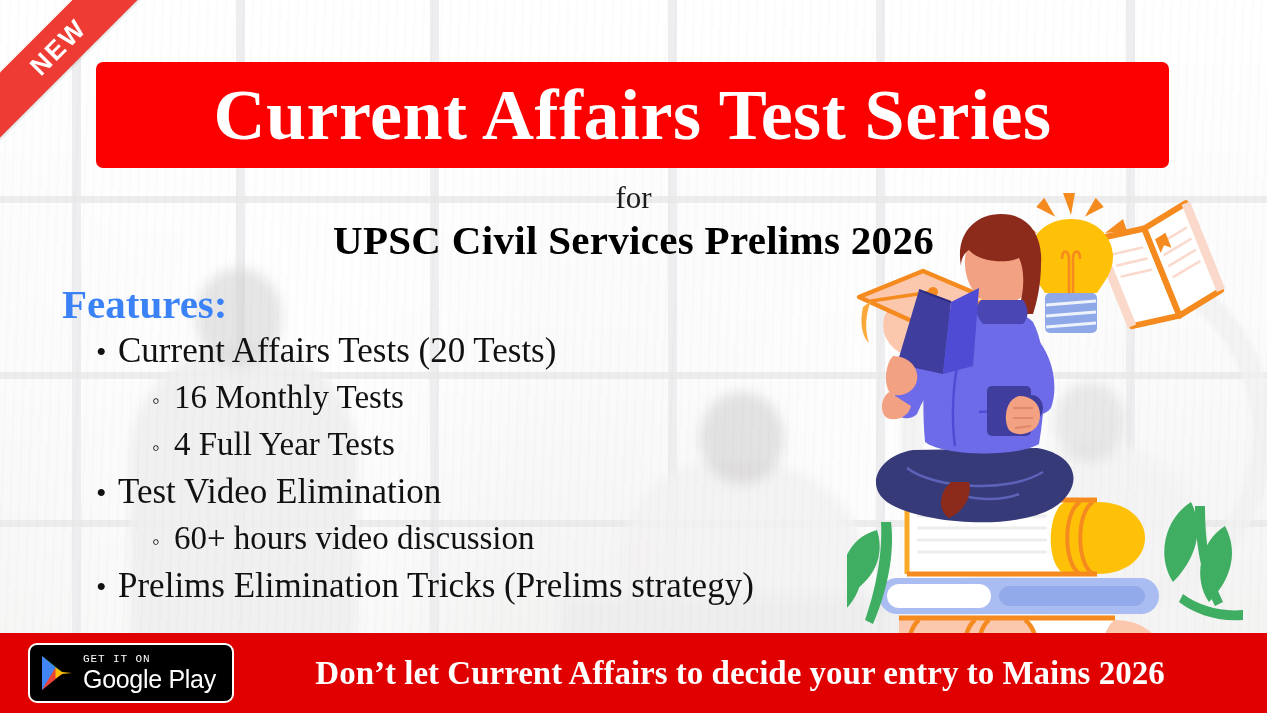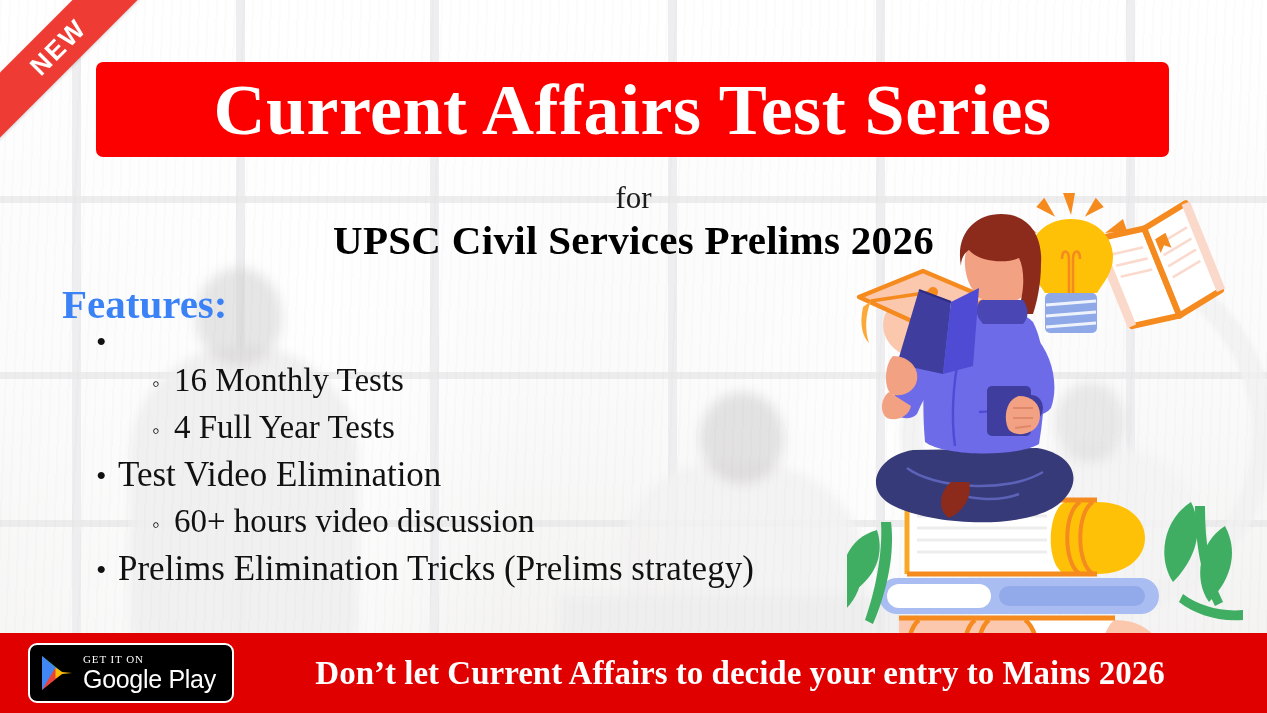--- a/index.html
+++ b/index.html
@@ -82,21 +82,21 @@
   }
   .fold-a{ left:0px; top:92px; border-left:0 solid transparent; border-top:18px solid #C22A24; border-right:18px solid transparent;}
   .fold-b{ left:92px; top:0px; border-top:0 solid transparent; border-left:18px solid #C22A24; border-bottom:18px solid transparent;}
 
   
   .title-bar {
     position: absolute;
     left: 96px;
     top: 62px;
     width: 1073px;
-    height: 95px;
+    height: 106px;
     background: #FC0000;
     border-radius: 7px;
     display: flex;
     align-items: center;
     justify-content: center;
     z-index: 20;
   }
   .title-text {
     color: #ffffff;
     font-family: "Liberation Serif", "DejaVu Serif", serif;
@@ -214,21 +214,21 @@
     display: flex;
     align-items: center;
     padding: 0 10px;
     box-sizing: border-box;
     flex: 0 0 auto;
   }
   .gp-tri { flex: 0 0 auto; margin-right: 9px; }
   .gp-txt { display: flex; flex-direction: column; justify-content: center; }
   .gp-small {
     color: #ffffff;
-    font-family: Liberation Serif, serif;
+    font-family: Liberation Mono, monospace;
     font-size: 11px;
     letter-spacing: .9px;
     line-height: 13px;
   }
   .gp-big {
     color: #ffffff;
     font-family: "Liberation Sans", "DejaVu Sans", sans-serif;
     font-size: 25px;
     font-weight: 400;
     line-height: 27px;
@@ -280,20 +280,21 @@
     <span class="title-text">Current Affairs Test Series</span>
   </div>
 
   <div class="sub-for">for</div>
   <div class="sub-main">UPSC Civil Services Prelims 2026</div>
 
   <div class="features-title">Features:</div>
   <ul class="feature-list" id="feature-list">
       <li class="feat-l1">
         <span class="bullet-disc">•</span>
+        <span>Current Affairs Tests (20 Tests)</span>
       </li>
       <li class="feat-l2">
         <span class="bullet-circle">◦</span>
         <span>16 Monthly Tests</span>
       </li>
       <li class="feat-l2">
         <span class="bullet-circle">◦</span>
         <span>4 Full Year Tests</span>
       </li>
       <li class="feat-l1">

